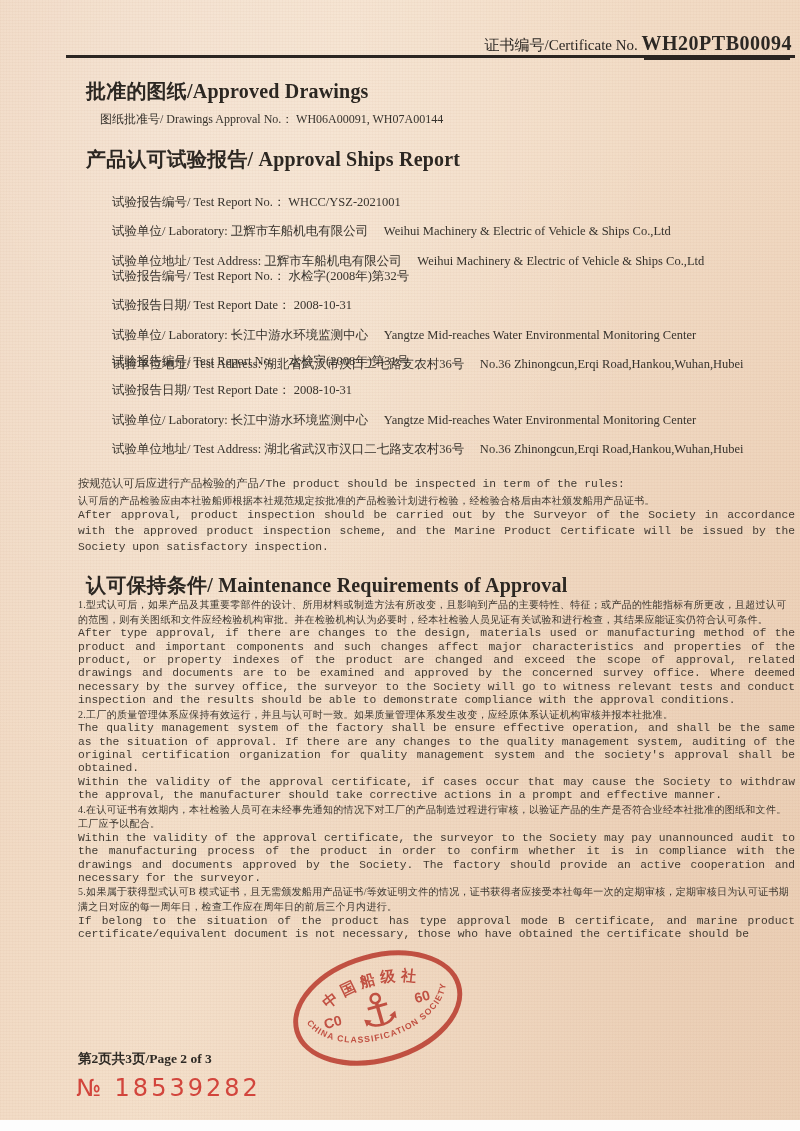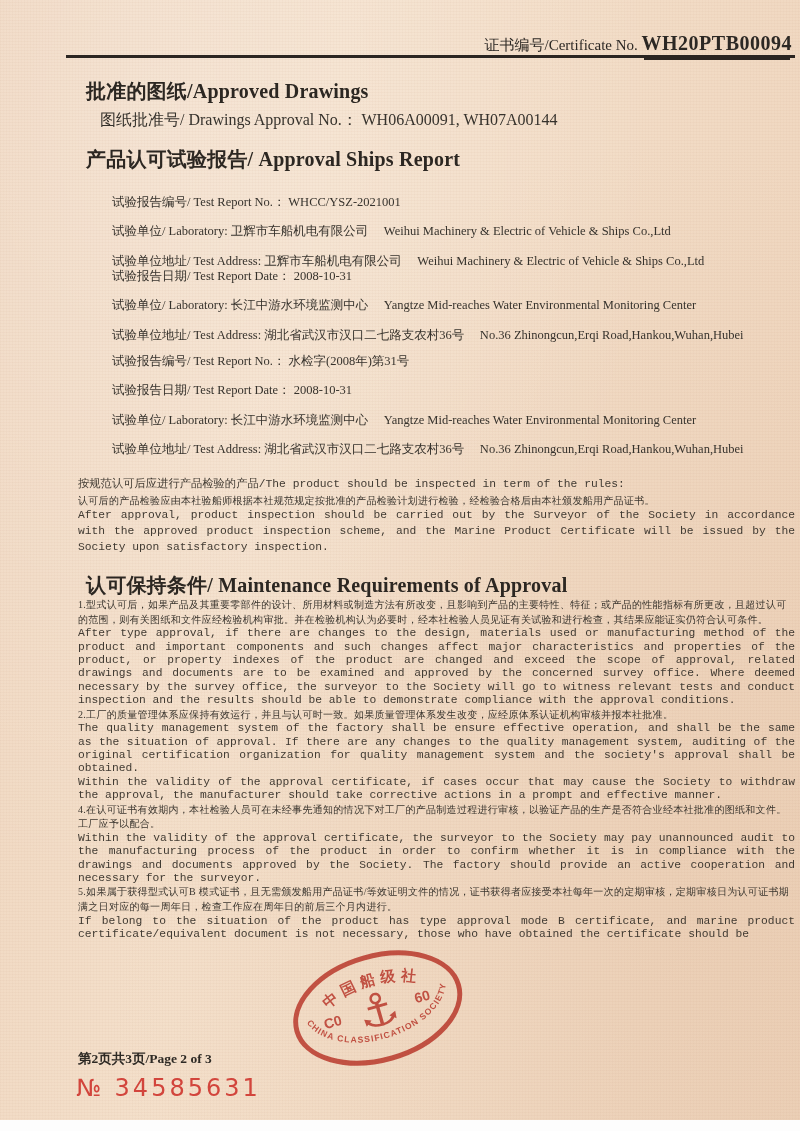--- a/index.html
+++ b/index.html
@@ -20,21 +20,21 @@
   }
   .scan-edge-bottom{position:absolute;left:0;right:0;bottom:0;height:11px;background:#fdfdfd;}
 
   .cert-header{position:absolute;top:32px;right:8px;font-size:15px;color:#2c2824;white-space:nowrap;}
   .cert-header b{font-size:20px;letter-spacing:.5px;}
   .header-rule{position:absolute;top:55px;left:66px;width:729px;height:3px;background:#2b2521;}
   .num-underline{position:absolute;top:58px;right:10px;width:146px;height:2px;background:#2b2521;}
 
   .sec-title{position:absolute;left:64px;font-size:20px;font-weight:bold;color:#2c2722;letter-spacing:.2px;white-space:nowrap;margin-left:22px;}
 
-  .line-serif{font-size:16px;color:#36322c;line-height:17.3px;}
+  .line-serif{font-size:12px;color:#36322c;line-height:17.3px;}
   .indent{position:absolute;left:100px;}
 
   .report-block{position:absolute;left:100px;width:660px;font-size:12.5px;line-height:17.3px;color:#36322c;}
   .report-block p{margin:12px;}
 
   .para-block{position:absolute;left:78px;width:717px;}
   .para-block p{margin:0;}
   .cn-line{font-family:"Liberation Serif",serif;font-size:10px;color:#3a352e;letter-spacing:.3px;}
   .en-line{font-family:"Liberation Mono","DejaVu Sans Mono",monospace;font-size:11.3px;color:#403a32;text-align:justify;}
   .method .cn-line{line-height:15.4px;}
@@ -71,20 +71,21 @@
 
   <div class="sec-title" style="top:146px;">产品认可试验报告/ Approval Ships Report</div>
 
   <div class="report-block" style="top:182px;">
     <p>试验报告编号/ Test Report No.：  WHCC/YSZ-2021001</p>
     <p>试验单位/ Laboratory: 卫辉市车船机电有限公司　 Weihui Machinery &amp; Electric of Vehicle &amp; Ships Co.,Ltd</p>
     <p>试验单位地址/ Test Address: 卫辉市车船机电有限公司　 Weihui Machinery &amp; Electric of Vehicle &amp; Ships Co.,Ltd</p>
   </div>
 
   <div class="report-block" style="top:256px;">
+    <p>试验报告编号/ Test Report No.：  水检字(2008年)第32号</p>
     <p>试验报告日期/ Test Report Date：  2008-10-31</p>
     <p>试验单位/ Laboratory: 长江中游水环境监测中心　 Yangtze Mid-reaches Water Environmental Monitoring Center</p>
     <p>试验单位地址/ Test Address: 湖北省武汉市汉口二七路支农村36号　 No.36 Zhinongcun,Erqi Road,Hankou,Wuhan,Hubei</p>
   </div>
 
   <div class="report-block" style="top:341px;">
     <p>试验报告编号/ Test Report No.：  水检字(2008年)第31号</p>
     <p>试验报告日期/ Test Report Date：  2008-10-31</p>
     <p>试验单位/ Laboratory: 长江中游水环境监测中心　 Yangtze Mid-reaches Water Environmental Monitoring Center</p>
     <p>试验单位地址/ Test Address: 湖北省武汉市汉口二七路支农村36号　 No.36 Zhinongcun,Erqi Road,Hankou,Wuhan,Hubei</p>
@@ -122,16 +123,16 @@
     </text>
     <text class="st-bot">
       <textPath href="#arcBot" startOffset="50%" text-anchor="middle">CHINA CLASSIFICATION SOCIETY</textPath>
     </text>
     <text class="st-code" x="34" y="64">C0</text>
     <text class="st-code" x="128" y="64">60</text>
     <text class="st-anchor" x="90" y="76" text-anchor="middle">⚓</text>
   </svg>
 
   <div class="footer-page">第2页共3页/Page 2 of 3</div>
-  <div class="serial">№ 34585631</div>
+  <div class="serial">№ 18539282</div>
 
   <div class="scan-edge-bottom"></div>
 </div>
 
 </body></html>

